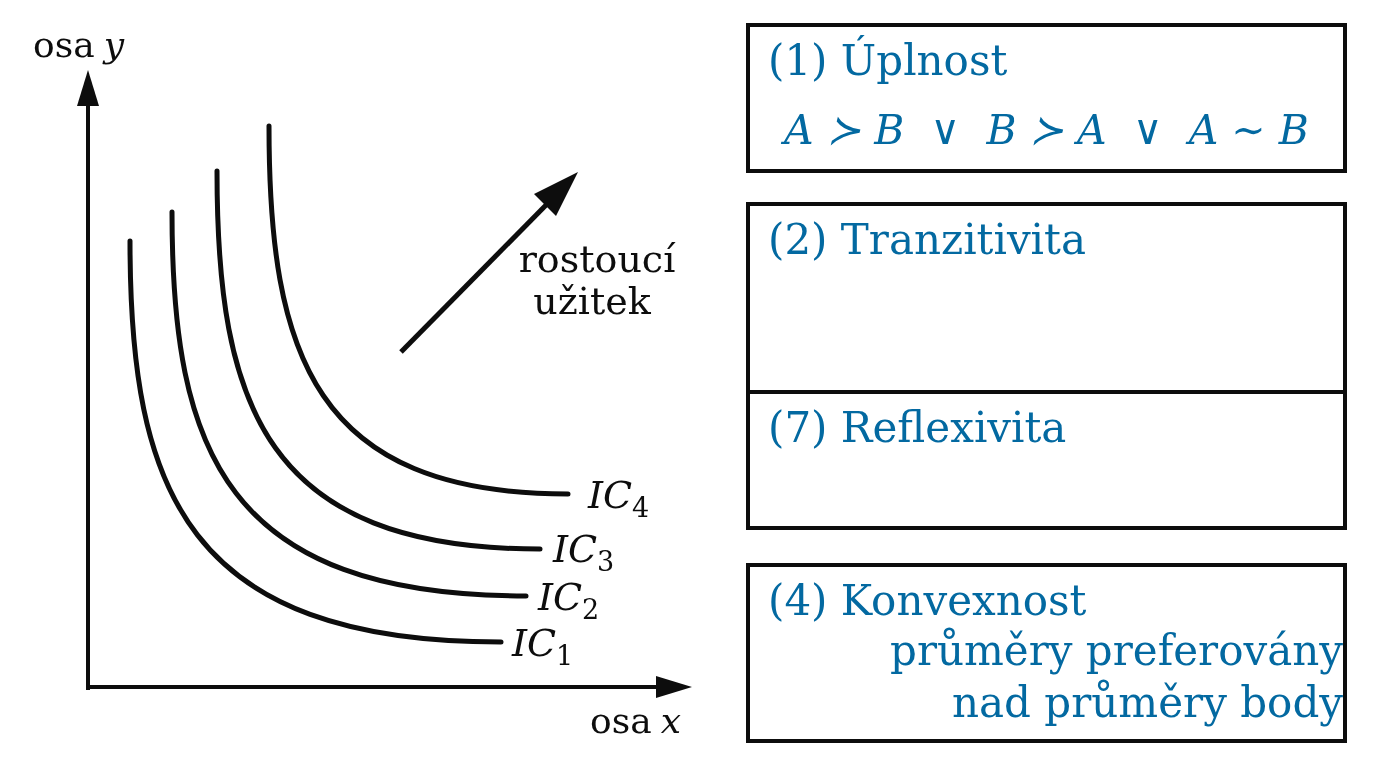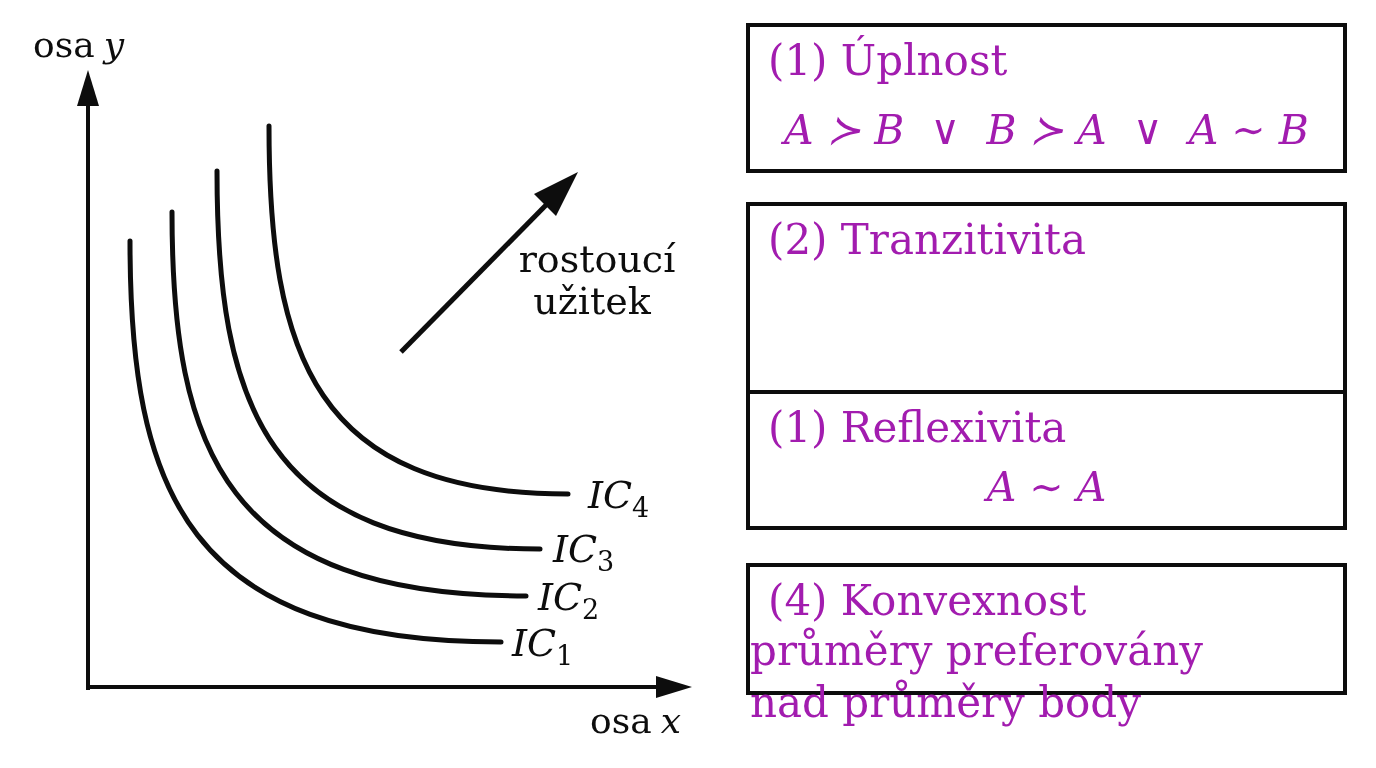--- a/index.html
+++ b/index.html
@@ -2,40 +2,40 @@
 <html><head>
 <meta charset="utf-8">
 <style>
   html, body { margin: 0; padding: 0; background: #ffffff; }
   .canvas {
     position: relative;
     width: 1376px;
     height: 768px;
     background: #ffffff;
     overflow: hidden;
-    color: #a21caf;
+    color: #0369a1;
     font-family: "DejaVu Serif", serif;
   }
   svg text { fill: #0d0d0d; }
   .graph-svg { position: absolute; left: 0; top: 0; }
 
   .axiom-box {
     position: absolute;
     left: 746px;
     width: 601px;
     border: 4px solid #0d0d0d;
     box-sizing: border-box;
     background: #ffffff;
     display: flex;
     flex-direction: column;
   }
   .axiom-box.b1 { top: 23px;  height: 150px; }
   .axiom-box.b2 { top: 202px; height: 196px; }
   .axiom-box.b3 { top: 390px; height: 140px; }
-  .axiom-box.b4 { top: 563px; height: 132px; }
+  .axiom-box.b4 { top: 563px; height: 180px; }
 
   .axiom-heading {
     font-size: 42px;
     line-height: 1.15;
     padding: 10px 0 0 18px;
     white-space: nowrap;
   }
   .axiom-formula {
     font-style: italic;
     font-size: 41px;
@@ -45,21 +45,21 @@
     padding-bottom: 16px;
     white-space: nowrap;
   }
   .axiom-lines {
     margin-top: auto;
     padding-bottom: 12px;
   }
   .axiom-line {
     font-size: 42px;
     line-height: 1.22;
-    text-align: left;
+    text-align: right;
     white-space: nowrap;
   }
 </style>
 </head>
 <body>
 
 <div class="canvas">
 
   <svg class="graph-svg" width="746" height="768" viewBox="0 0 746 768">
 
@@ -91,22 +91,21 @@
   <div class="axiom-box b1">
     <div class="axiom-heading">(1) Úplnost</div>
     <div class="axiom-formula">A ≻ B &nbsp;∨&nbsp; B ≻ A &nbsp;∨&nbsp; A ∼ B</div>
   </div>
 
   <div class="axiom-box b2">
     <div class="axiom-heading">(2) Tranzitivita</div>
   </div>
 
   <div class="axiom-box b3">
-    <div class="axiom-heading">(1) Reflexivita</div>
-    <div class="axiom-formula">A ∼ A</div>
+    <div class="axiom-heading">(7) Reflexivita</div>
   </div>
 
   <div class="axiom-box b4">
     <div class="axiom-heading">(4) Konvexnost</div>
     <div class="axiom-lines">
       <div class="axiom-line">průměry preferovány</div>
       <div class="axiom-line">nad průměry body</div>
     </div>
   </div>
 

